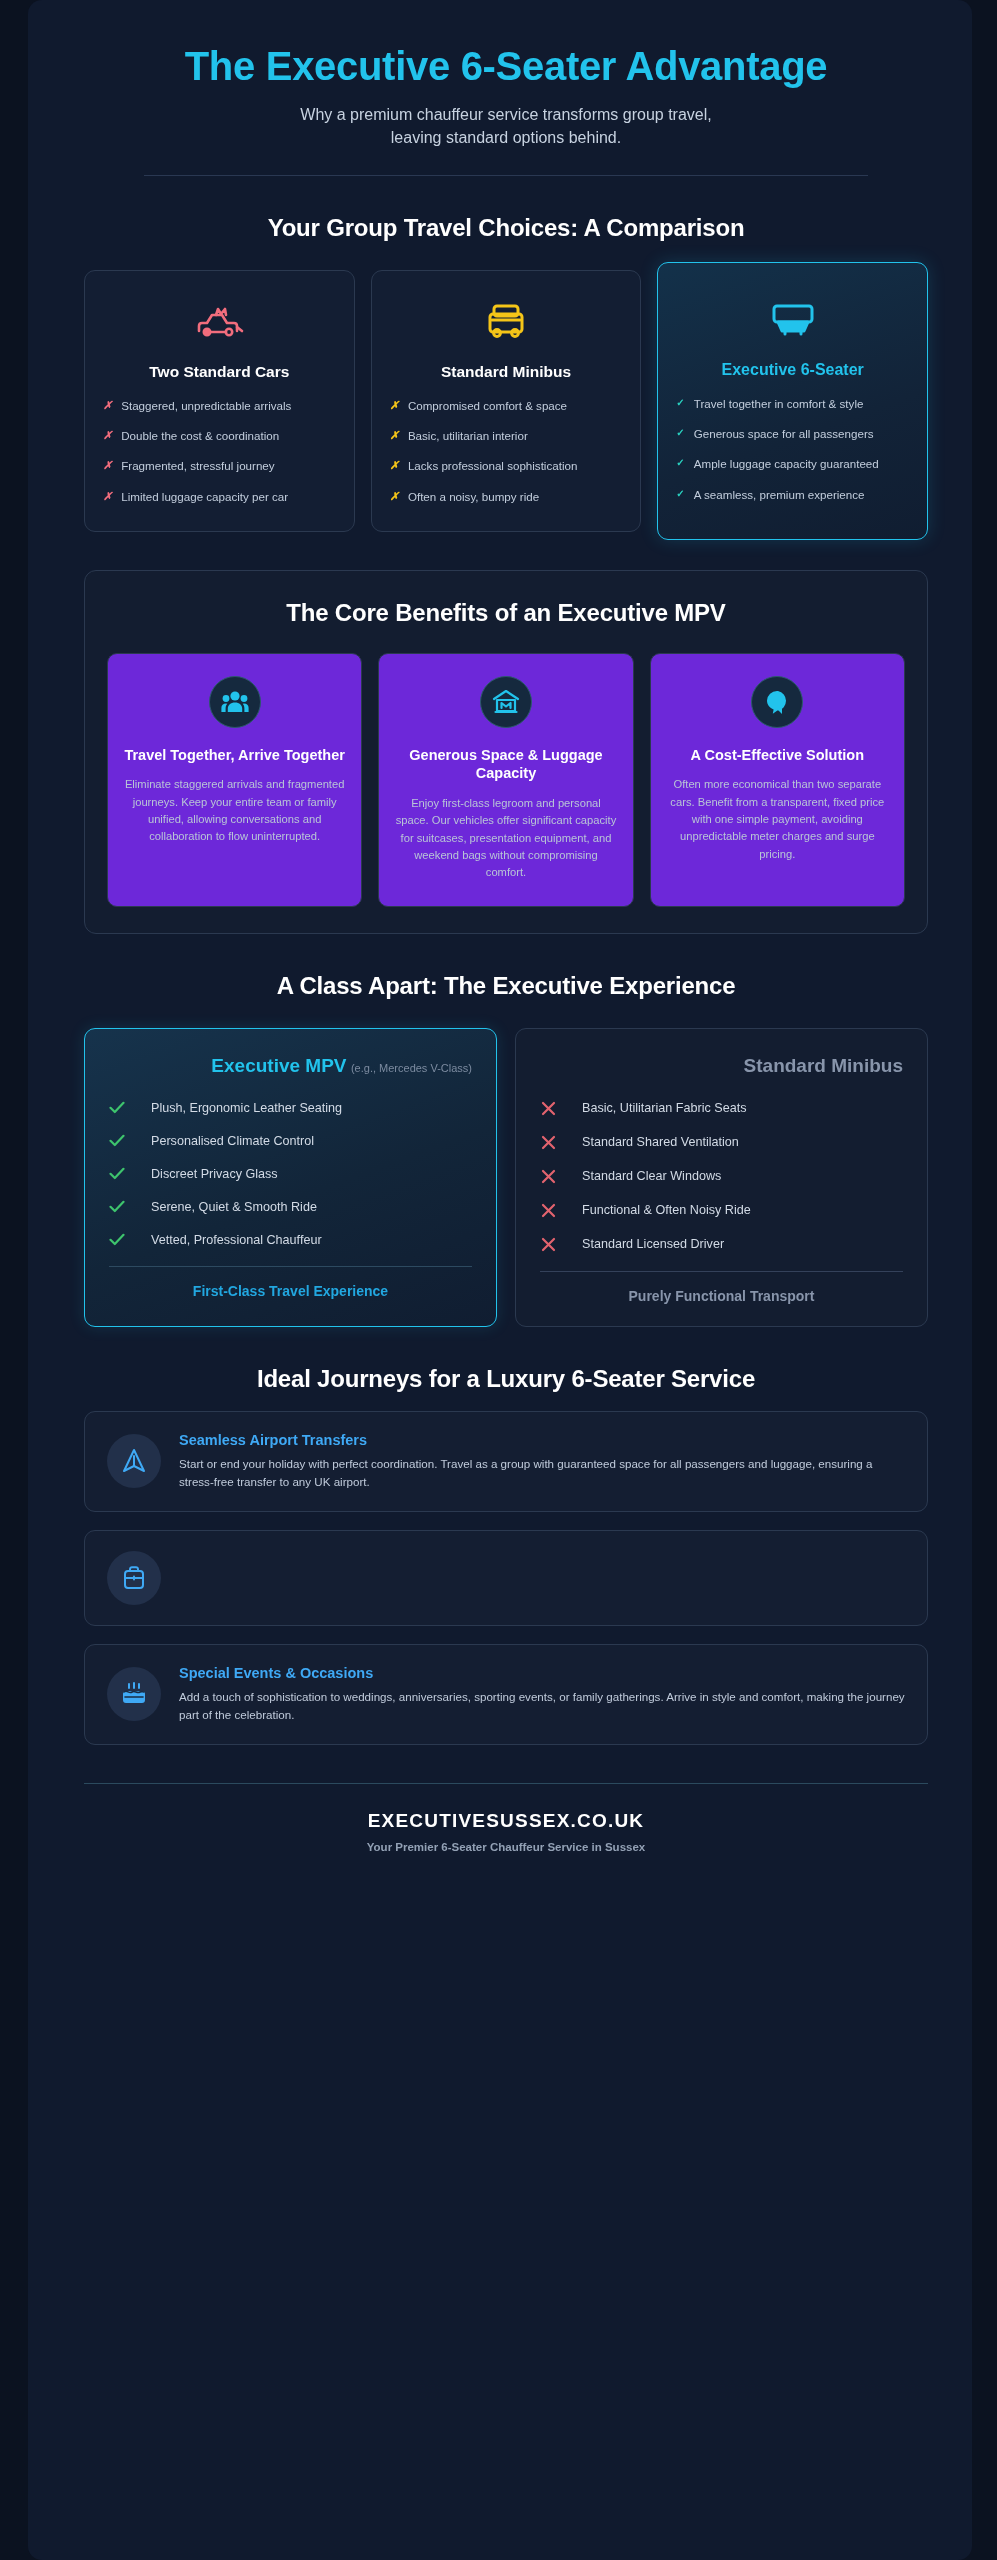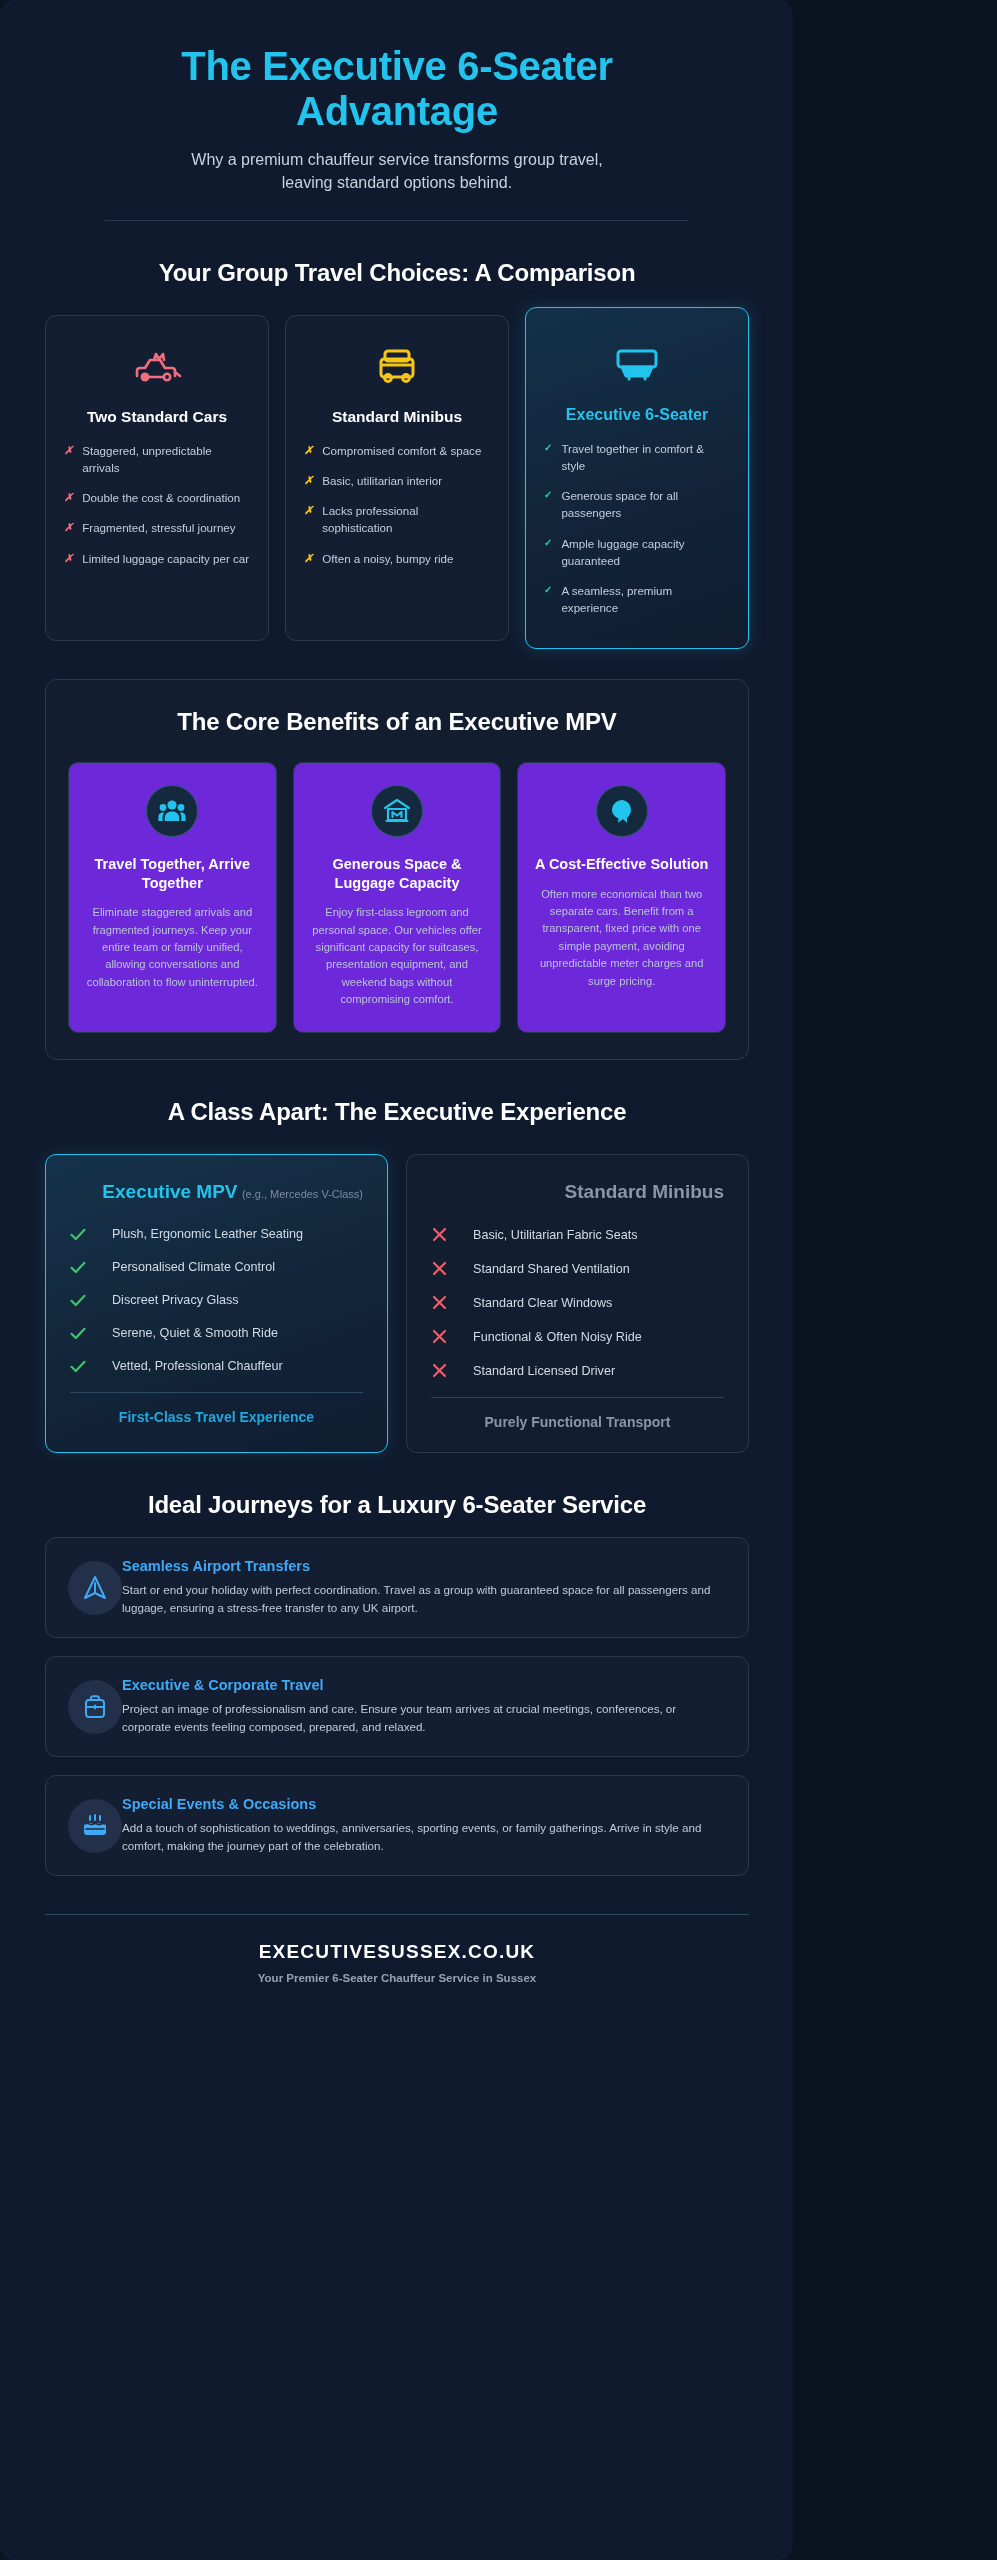--- a/index.html
+++ b/index.html
@@ -8,26 +8,27 @@
     font-family: "Liberation Sans", sans-serif;
     -webkit-font-smoothing: antialiased;
   }
   body {
     width: 997px;
     height: 2560px;
     overflow: hidden;
     position: relative;
   }
   .page {
-    width: 793px;
+    width: 944px;
     min-height: 2560px;
     background: #101a2e;
     border-radius: 14px;
-    padding: 0 0 0 1px;
+    padding: 0 0 0 12px;
     position: relative;
+    margin-left: 28px;
   }
   .inner { padding: 34px 44px 30px 44px; }
 
   
   .hero { text-align: center; padding: 10px 60px 0 60px; }
   .hero h1 {
     font-size: 40px;
     line-height: 1.12;
     font-weight: 700;
     color: #22c3ec;
@@ -170,20 +171,21 @@
   }
   .amk { flex: 0 0 16px; display: flex; align-items: center; justify-content: center; }
   .acard .foot-rule { height: 1px; background: #2d4a60; margin: 14px 0 16px 0; }
   .acard.plain .foot-rule { background: #34415a; }
   .acard .foot-txt { text-align: center; font-size: 14px; font-weight: 700; color: #22a7e0; }
   .acard.plain .foot-txt { color: #8895ab; }
 
   
   .jcard {
     display: flex;
+    gap: 18px;
     align-items: center;
     border: 1px solid #2b3950;
     border-radius: 11px;
     background: #141e32;
     padding: 20px 22px;
     margin-top: 18px;
   }
   .jicon {
     flex: 0 0 auto;
     width: 54px; height: 54px; border-radius: 50%;
@@ -488,24 +490,20 @@
 
       <div class="jcard">
         <div class="jicon">
           <svg width="24" height="26" viewBox="0 0 24 26" fill="none" stroke="#3fa9f5" stroke-width="2" stroke-linecap="round" stroke-linejoin="round">
             <path d="M8 6 V4.2 A2 2 0 0 1 10 2.2 h4 A2 2 0 0 1 16 4.2 V6"></path>
             <rect x="3" y="6" width="18" height="17" rx="3"></rect>
             <path d="M3 13 L21 13"></path>
             <path d="M12 11.6 L12 14.4"></path>
           </svg>
         </div>
-        <div class="jbody">
-          <h4>Executive &amp; Corporate Travel</h4>
-          <p>Project an image of professionalism and care. Ensure your team arrives at crucial meetings, conferences, or corporate events feeling composed, prepared, and relaxed.</p>
-        </div>
       </div>
 
       <div class="jcard">
         <div class="jicon">
           <svg width="26" height="26" viewBox="0 0 26 26" fill="none" stroke="#3fa9f5" stroke-width="2" stroke-linecap="round" stroke-linejoin="round">
             <path d="M8 3 L8 7 M13 2 L13 7 M18 3 L18 7"></path>
             <rect x="3" y="11" width="20" height="10" rx="2" fill="#3fa9f5" stroke="#3fa9f5"></rect>
             <path d="M3 11 C6 8.5 8 13 11 11 C14 9 16 13 19 11 C21 10 22 11 23 11" stroke="#1a2b42" stroke-width="1.6" fill="none"></path>
             <path d="M4 16 L22 16" stroke="#1a2b42" stroke-width="1.6"></path>
           </svg>

